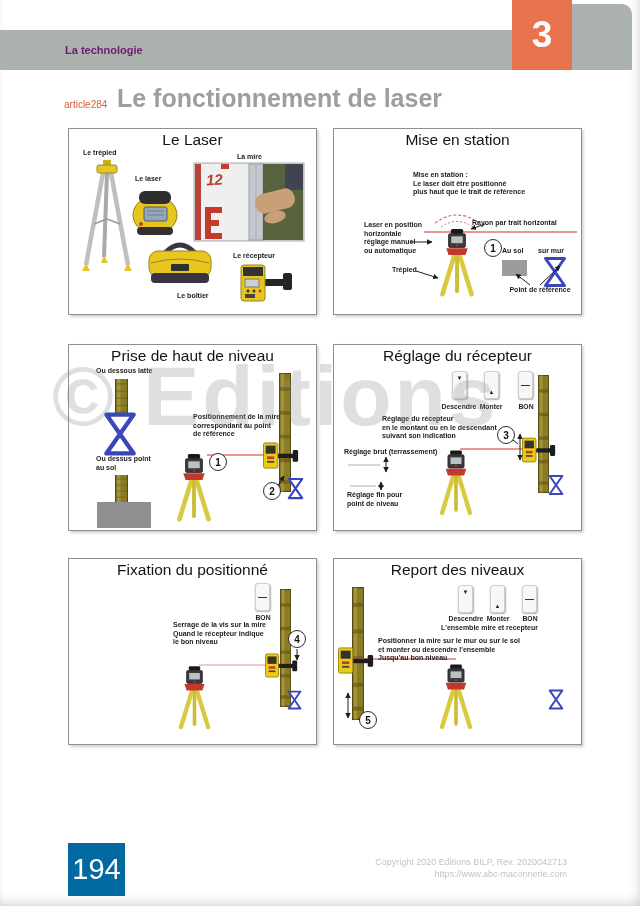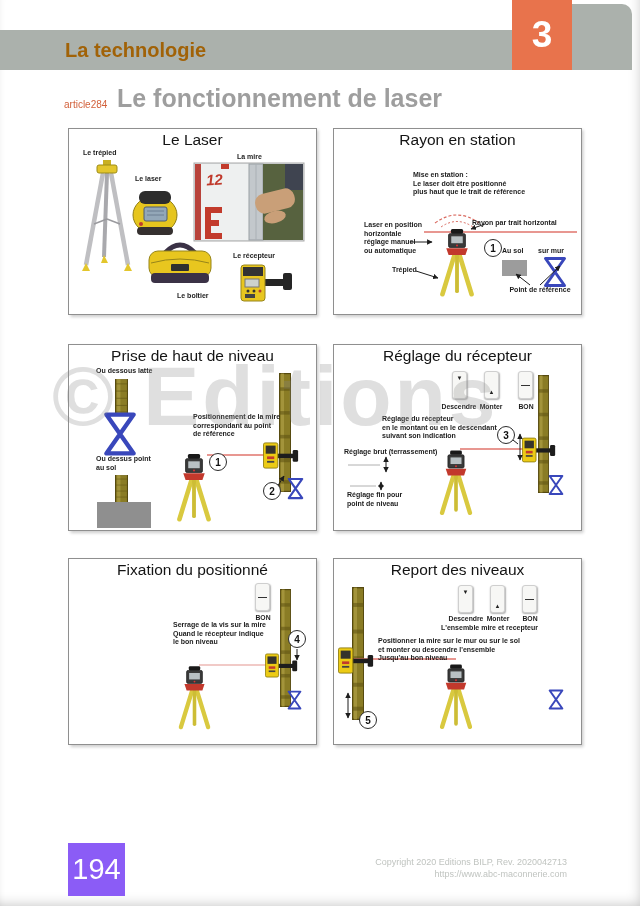--- a/index.html
+++ b/index.html
@@ -5,21 +5,21 @@
   html,body{margin:0;padding:0}
   body{width:640px;height:906px;background:#fff;font-family:"Liberation Sans",sans-serif;position:relative;overflow:hidden}
   .page{position:absolute;inset:0;background:#fff;
         box-shadow:inset -7px -9px 14px -9px rgba(0,0,0,.25), inset 6px 0 10px -9px rgba(0,0,0,.12)}
   
   .header-bar{position:absolute;left:0;top:30px;width:632px;height:40px;background:#abb1ac}
   .header-ext{position:absolute;left:558px;top:4px;width:74px;height:66px;background:#abb1ac;border-top-right-radius:10px}
   .chapter-tab{position:absolute;left:512px;top:0;width:60px;height:70px;background:#e8734c;color:#fff;
                display:flex;align-items:center;justify-content:center;font-size:37px;font-weight:bold}
   .header-title{position:absolute;left:65px;top:30px;height:40px;display:flex;align-items:center;
-                color:#a16207;font-weight:bold;font-size:20px}
+                color:#701a75;font-weight:bold;font-size:11px}
   
   .article-ref{position:absolute;left:64px;top:99px;color:#d2603a;font-size:10px;font-weight:normal}
   .article-title{position:absolute;left:117px;top:84px;color:#9e9e9e;font-size:25px;font-weight:bold}
   
   .panel{position:absolute;width:247px;height:185px;background:#fff;border:1px solid #8f8f8f;
          box-shadow:1.5px 2px 3px rgba(0,0,0,.2)}
   #panel-laser{left:68px;top:128px}
   #panel-station{left:333px;top:128px}
   #panel-level-point{left:68px;top:344px}
   #panel-receiver-adjust{left:333px;top:344px}
@@ -38,21 +38,21 @@
   .card.up{align-items:flex-end;padding-bottom:3px}
   .card.ok{align-items:center;font-size:9px;font-weight:bold}
   .card-lbl{position:absolute;font-size:6.8px;font-weight:bold;color:#1c1c1c;text-align:center}
   .photo-number{position:absolute;left:137px;top:42px;color:#c0392b;font-weight:bold;font-style:italic;
                 font-size:15px;transform:rotate(-4deg);z-index:2}
   
   .watermark{position:absolute;left:52px;top:352px;z-index:6;pointer-events:none;font-weight:bold;
              color:rgba(135,135,135,.27);letter-spacing:3px}
   .wm-line{font-size:84px;line-height:88px}
   
-  .page-number{position:absolute;left:68px;top:843px;width:57px;height:53px;background:#8b5cf6;color:#fff;
+  .page-number{position:absolute;left:68px;top:843px;width:57px;height:53px;background:#0369a1;color:#fff;
                display:flex;align-items:center;justify-content:center;font-size:29px}
   .copyright{position:absolute;top:857px;right:73px;text-align:right;font-size:9px;line-height:11.5px;color:#c0c4c0}
 </style>
 </head>
 <body>
 
 <svg width="0" height="0" style="position:absolute" aria-hidden="true">
   <defs>
     <marker id="mk-arrow" viewBox="0 0 10 10" refX="9" refY="5" markerWidth="5.5" markerHeight="5.5" orient="auto-start-reverse">
       <path d="M0 0 L10 5 L0 10 Z" fill="#1d1d1d"></path>
@@ -178,21 +178,21 @@
       <path d="M107 98 Q123 87 139 98" fill="none" stroke="#d96a60" stroke-width="1" stroke-dasharray="2 2"></path>
       <use href="#sym-tripod" x="100" y="90" width="46" height="86"></use>
       <line x1="76" y1="113" x2="98" y2="113" stroke="#1d1d1d" stroke-width="1" marker-end="url(#mk-arrow)"></line>
       <line x1="151" y1="95" x2="137" y2="100" stroke="#1d1d1d" stroke-width="1" marker-end="url(#mk-arrow)"></line>
       <line x1="82" y1="142" x2="104" y2="149" stroke="#1d1d1d" stroke-width="1" marker-end="url(#mk-arrow)"></line>
       <rect x="168" y="131" width="25" height="16" fill="#9c9c9c"></rect>
       <use href="#sym-bluex" x="208" y="127" width="26" height="32"></use>
       <line x1="196" y1="156" x2="182" y2="145" stroke="#1d1d1d" stroke-width="1" marker-end="url(#mk-arrow)"></line>
       <line x1="206" y1="156" x2="226" y2="137" stroke="#1d1d1d" stroke-width="1" marker-end="url(#mk-arrow)"></line>
     </svg>
-    <div class="panel-title">Rayon en station</div>
+    <div class="panel-title">Mise en station</div>
     <div class="lbl" style="left:79px;top:42px">Mise en station :
 Le laser doit être positionné
 plus haut que le trait de référence</div>
     <div class="lbl" style="left:30px;top:92px">Laser en position
 horizontale
 réglage manuel
 ou automatique</div>
     <div class="lbl" style="left:138px;top:90px">Rayon par trait horizontal</div>
     <div class="lbl" style="left:58px;top:137px">Trépied</div>
     <div class="lbl" style="left:168px;top:118px">Au sol</div>

